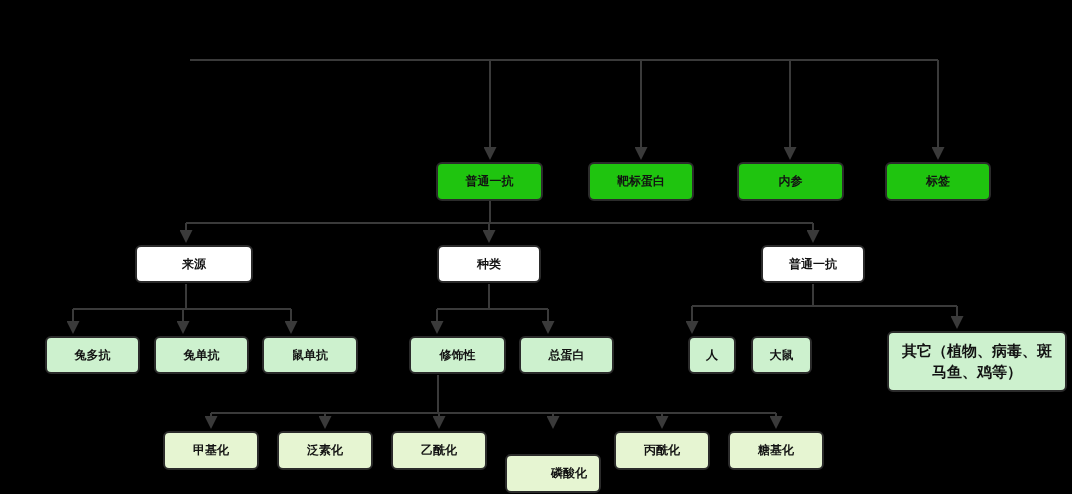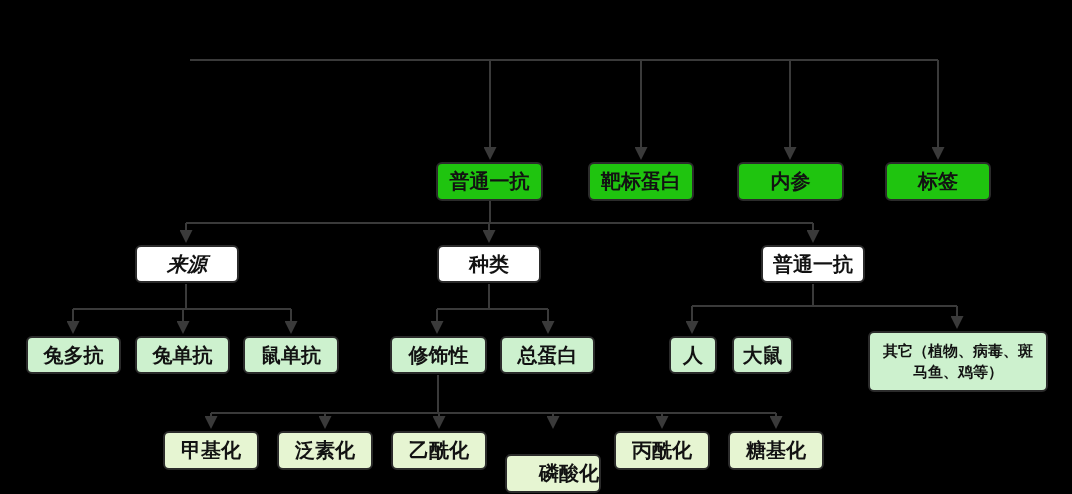--- a/index.html
+++ b/index.html
@@ -35,35 +35,35 @@
     position: absolute;
     z-index: 1;
     display: flex;
     align-items: center;
     justify-content: center;
     text-align: center;
     box-sizing: border-box;
     border: 2px solid var(--node-border, #2b2b2b);
     border-radius: 6px;
     font-weight: bold;
-    font-size: 20px;
+    font-size: 12px;
     color: #121212;
     line-height: 1.35;
     padding: 2px 4px;
     white-space: nowrap;
   }
   .node.root {
     background: var(--node-green, #1fc40f);
     border-width: 3px;
     border-radius: 8px;
     font-size: 17px;
   }
   .node.green { background: var(--node-green, #1fc40f); }
   .node.white { background: var(--node-white, #ffffff); }
-  .node.mint  { background: var(--node-mint, #cdf1ce); }
+  .node.mint  { background: var(--node-mint, #cdf1ce); margin-left: 19px; }
   .node.pale  { background: var(--node-pale, #e6f5d2); text-align: right; }
   .node.multiline {
     white-space: normal;
     font-size: 15px;
     padding: 3px 8px;
   }
 </style>
 </head>
 <body>
 
@@ -125,21 +125,21 @@
       <path class="wire" marker-end="url(#arrow)" d="M776,413 V427"></path>
     </g>
   </svg>
 
 
   <div class="node green" style="left:436px; top:162px; width:107px; height:39px;">普通一抗</div>
   <div class="node green" style="left:588px; top:162px; width:106px; height:39px;">靶标蛋白</div>
   <div class="node green" style="left:737px; top:162px; width:107px; height:39px;">内参</div>
   <div class="node green" style="left:885px; top:162px; width:106px; height:39px;">标签</div>
 
-  <div class="node white" style="left:135px; top:245px; width:104px; height:38px;font-style:italic;">来源</div>
+  <div class="node white" style="left:135px; top:245px; width:118px; height:38px;">来源</div>
   <div class="node white" style="left:437px; top:245px; width:104px; height:38px;">种类</div>
   <div class="node white" style="left:761px; top:245px; width:104px; height:38px;">普通一抗</div>
 
   <div class="node mint" style="left:26px; top:336px; width:95px; height:38px;">兔多抗</div>
   <div class="node mint" style="left:135px; top:336px; width:95px; height:38px;">兔单抗</div>
   <div class="node mint" style="left:243px; top:336px; width:96px; height:38px;text-align:right;">鼠单抗</div>
 
   <div class="node mint" style="left:390px; top:336px; width:97px; height:38px;">修饰性</div>
   <div class="node mint" style="left:500px; top:336px; width:95px; height:38px;">总蛋白</div>
 

